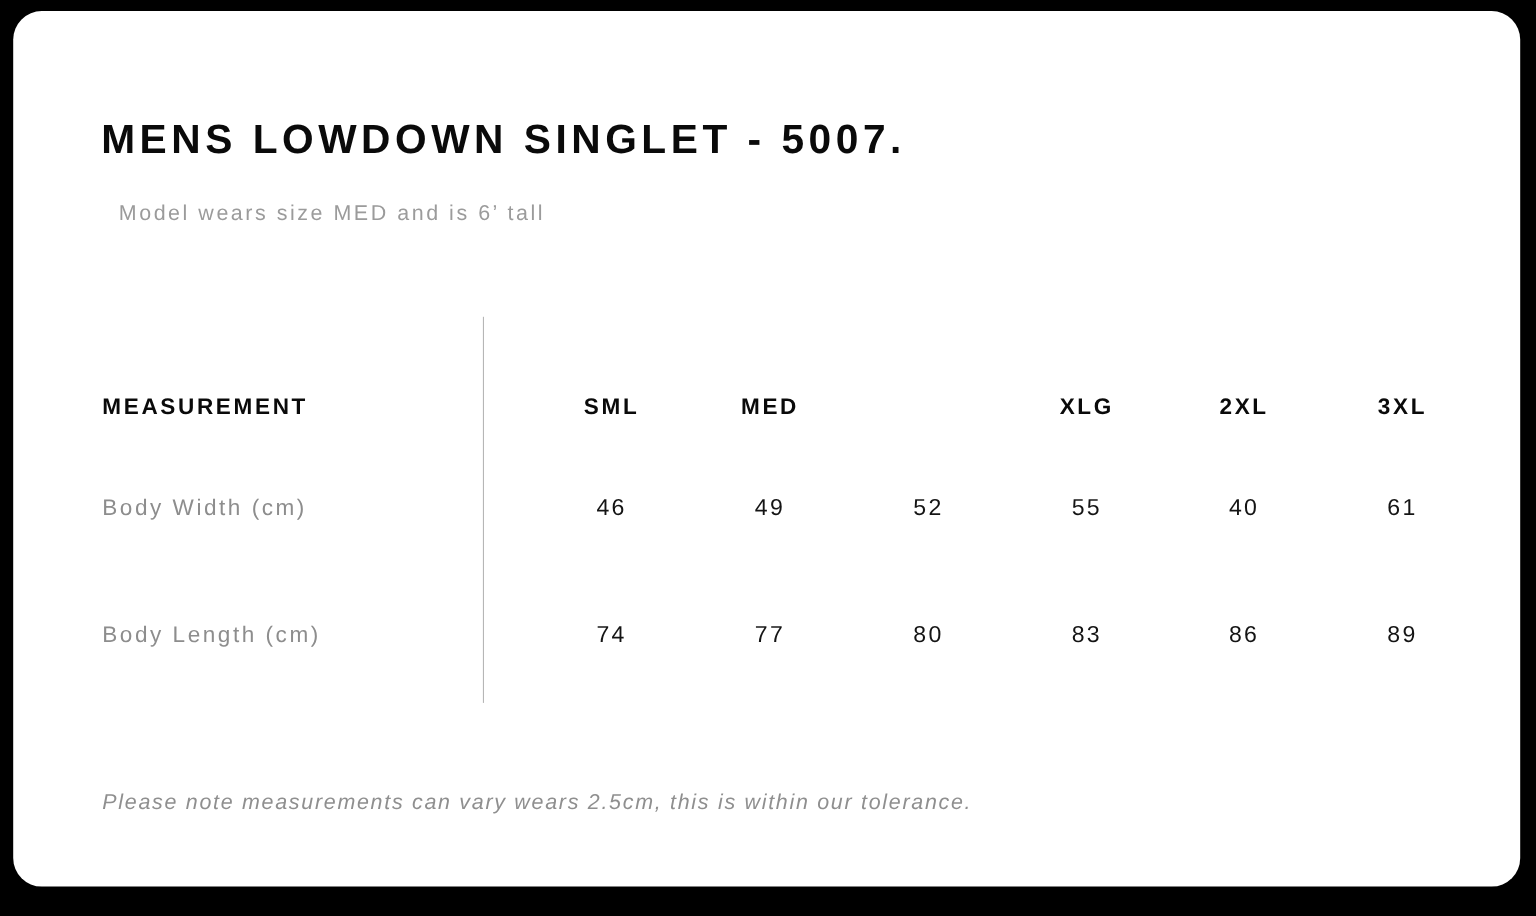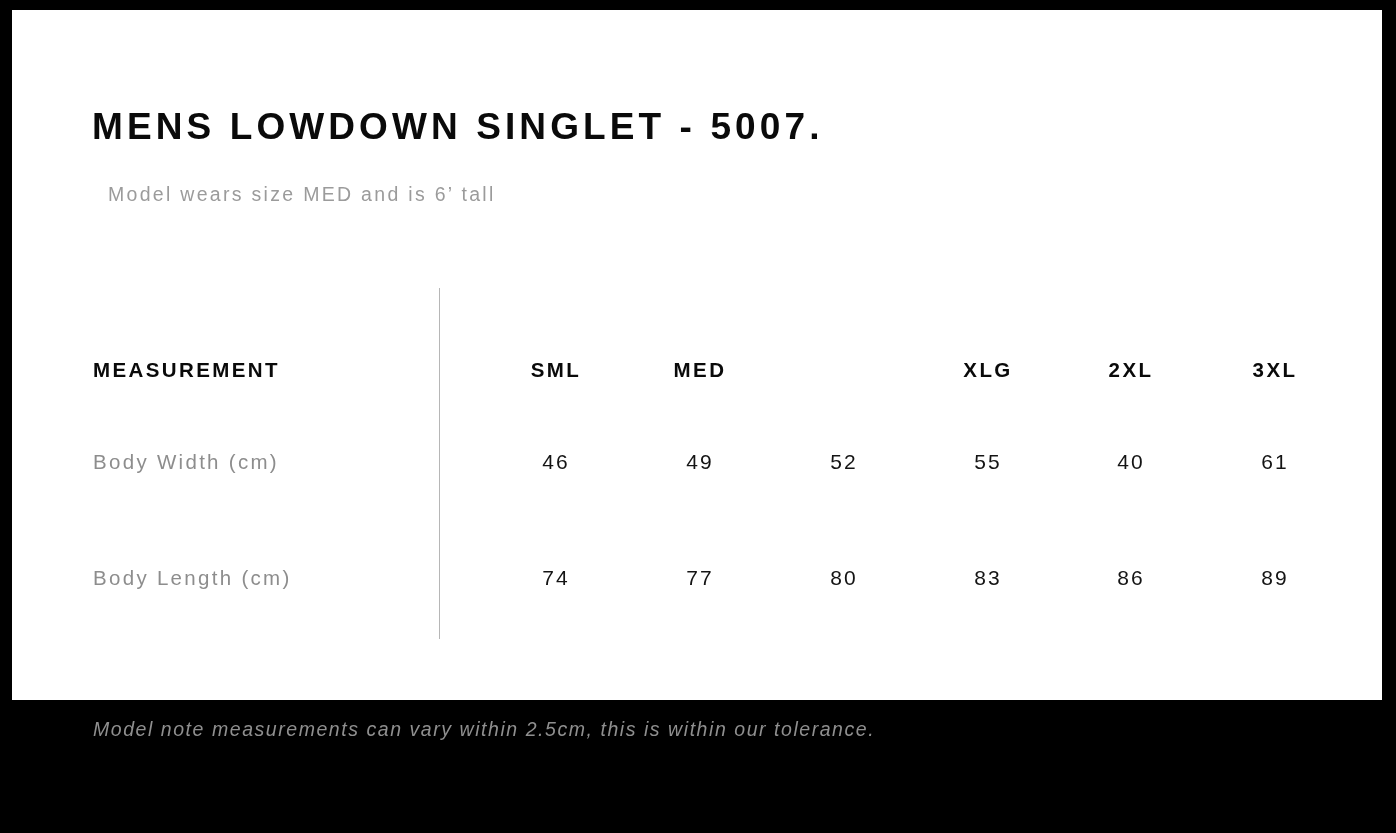--- a/index.html
+++ b/index.html
@@ -24,23 +24,24 @@
     width: 1396px;
     height: 833px;
     background: #000000;
     box-sizing: border-box;
   }
   .sheet {
     position: absolute;
     left: 12px;
     top: 10px;
     width: 1370px;
-    height: 690px;
+    height: 796px;
     background: #ffffff;
     box-sizing: border-box;
+    border-radius: 26px;
   }
 
   
   .title {
     position: absolute;
     left: 80px;
     top: 95px;
     font-size: 37px;
     font-weight: 700;
     letter-spacing: 4.1px;
@@ -189,16 +190,16 @@
         <div class="cell c0">74</div>
         <div class="cell c1">77</div>
         <div class="cell c2">80</div>
         <div class="cell c3">83</div>
         <div class="cell c4">86</div>
         <div class="cell c5">89</div>
       </div>
 
     </div>
 
-    <div class="footnote">Model note measurements can vary within 2.5cm, this is within our tolerance.</div>
+    <div class="footnote">Please note measurements can vary wears 2.5cm, this is within our tolerance.</div>
 
   </div>
 </div>
 
 </body></html>

